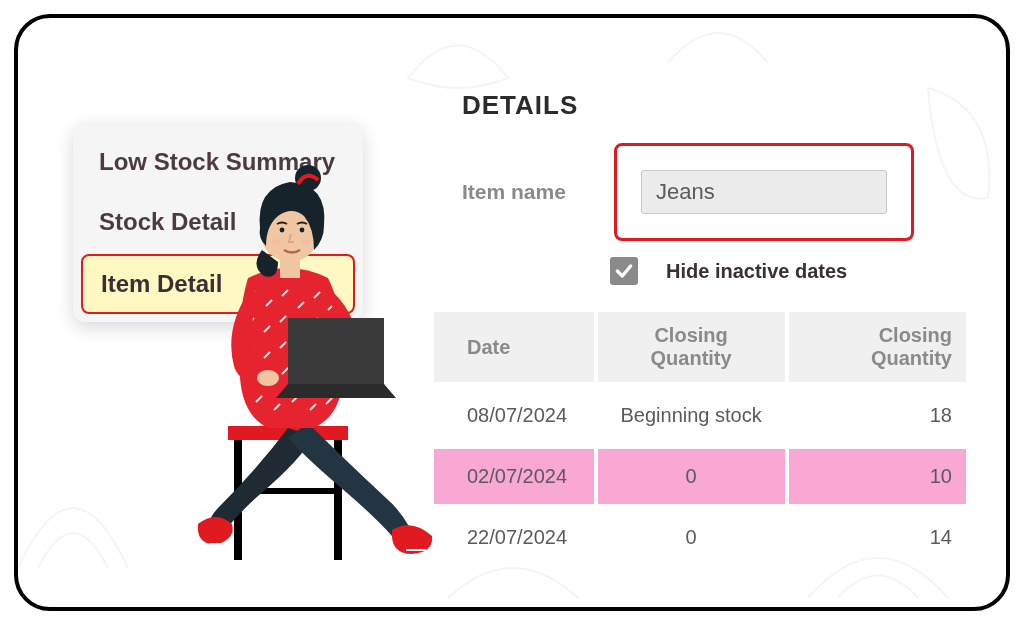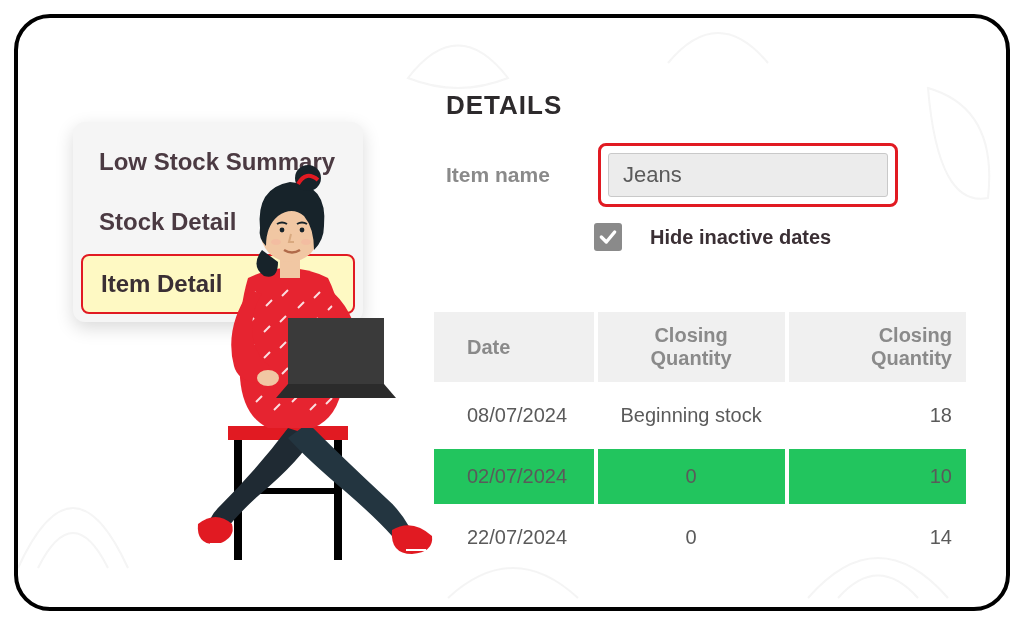--- a/index.html
+++ b/index.html
@@ -40,21 +40,21 @@
     cursor: pointer;
   }
   .menu-item.active {
     background: #fef9c3;
     border: 2px solid #e11a22;
     color: #3a2f34;
   }
   
   .details {
     position: absolute;
-    left: 428px; top: 72px;
+    left: 444px; top: 72px;
     width: 540px;
   }
   .details-title {
     font-size: 26px;
     font-weight: 800;
     letter-spacing: 1px;
     color: #2d2a2c;
     margin-bottom: 22px;
   }
   .field-row {
@@ -65,21 +65,21 @@
   }
   .field-label {
     font-size: 21px;
     font-weight: 600;
     color: #8a8a8a;
     min-width: 120px;
   }
   .input-wrap {
     border: 3px solid #e11a22;
     border-radius: 8px;
-    padding: 7px;
+    padding: 24px;
     width: 300px;
   }
   .text-input {
     width: 100%;
     height: 44px;
     border: 1px solid #c9c9c9;
     background: #ececec;
     border-radius: 3px;
     font-size: 22px;
     color: #5b5b5b;
@@ -122,21 +122,21 @@
     font-weight: 700;
     text-align: left;
     padding: 12px 14px;
   }
   .table th.num, .table td.num { text-align: right; }
   .table td {
     font-size: 20px;
     color: #5a5a5a;
     padding: 16px 14px;
   }
-  .table tr.alt td { background: #22c55e; }
+  .table tr.alt td { background: #f9a8d4; }
   .table td.center { text-align: center; }
   .table th:nth-child(1), .table td:nth-child(1) { width: 160px; padding-left: 33px; }
   .table th:nth-child(2), .table td:nth-child(2) { width: 190px; text-align: center;}
   .table th:nth-child(3), .table td:nth-child(3) { width: 180px; text-align: right; margin-left: 36px;}
 
   
   .illus {
     position: absolute;
     left: 120px; top: 140px;
     width: 330px; height: 440px;

